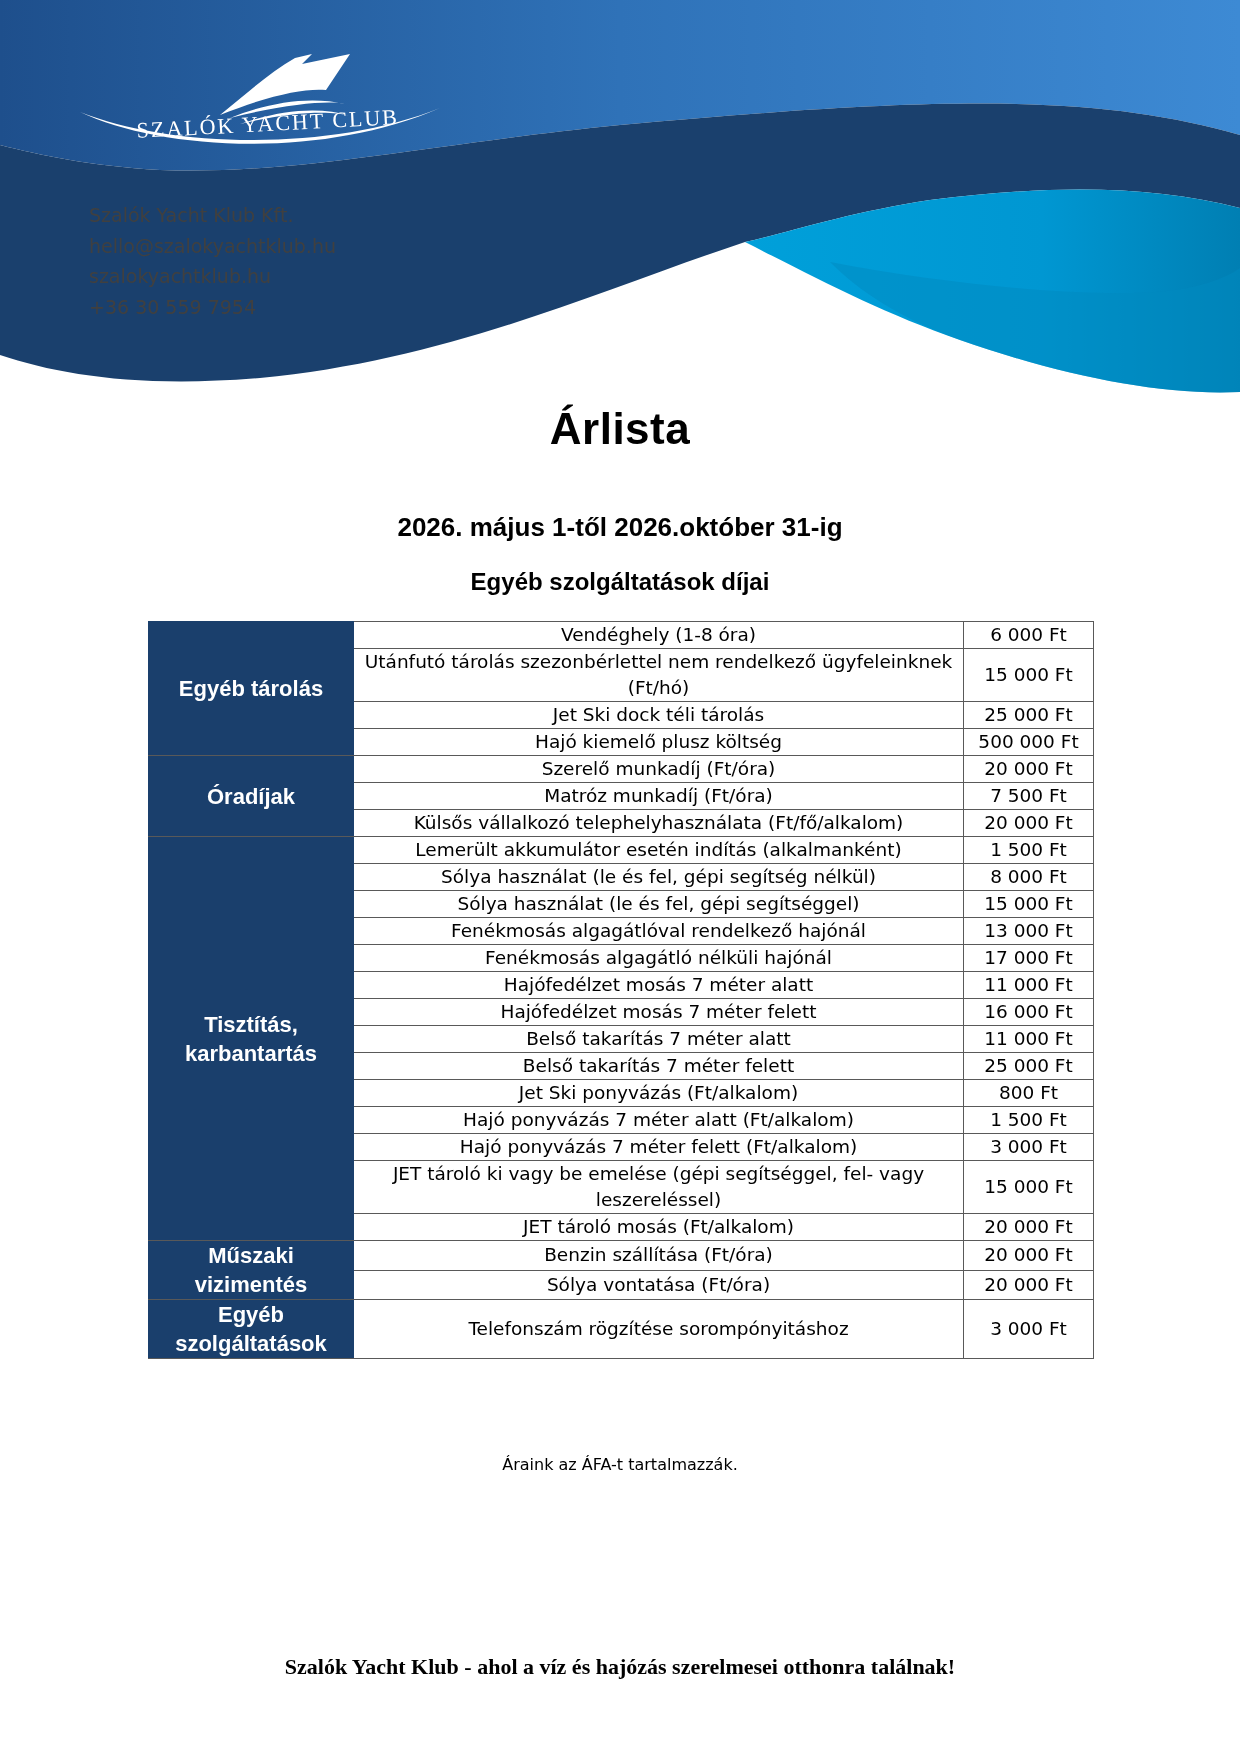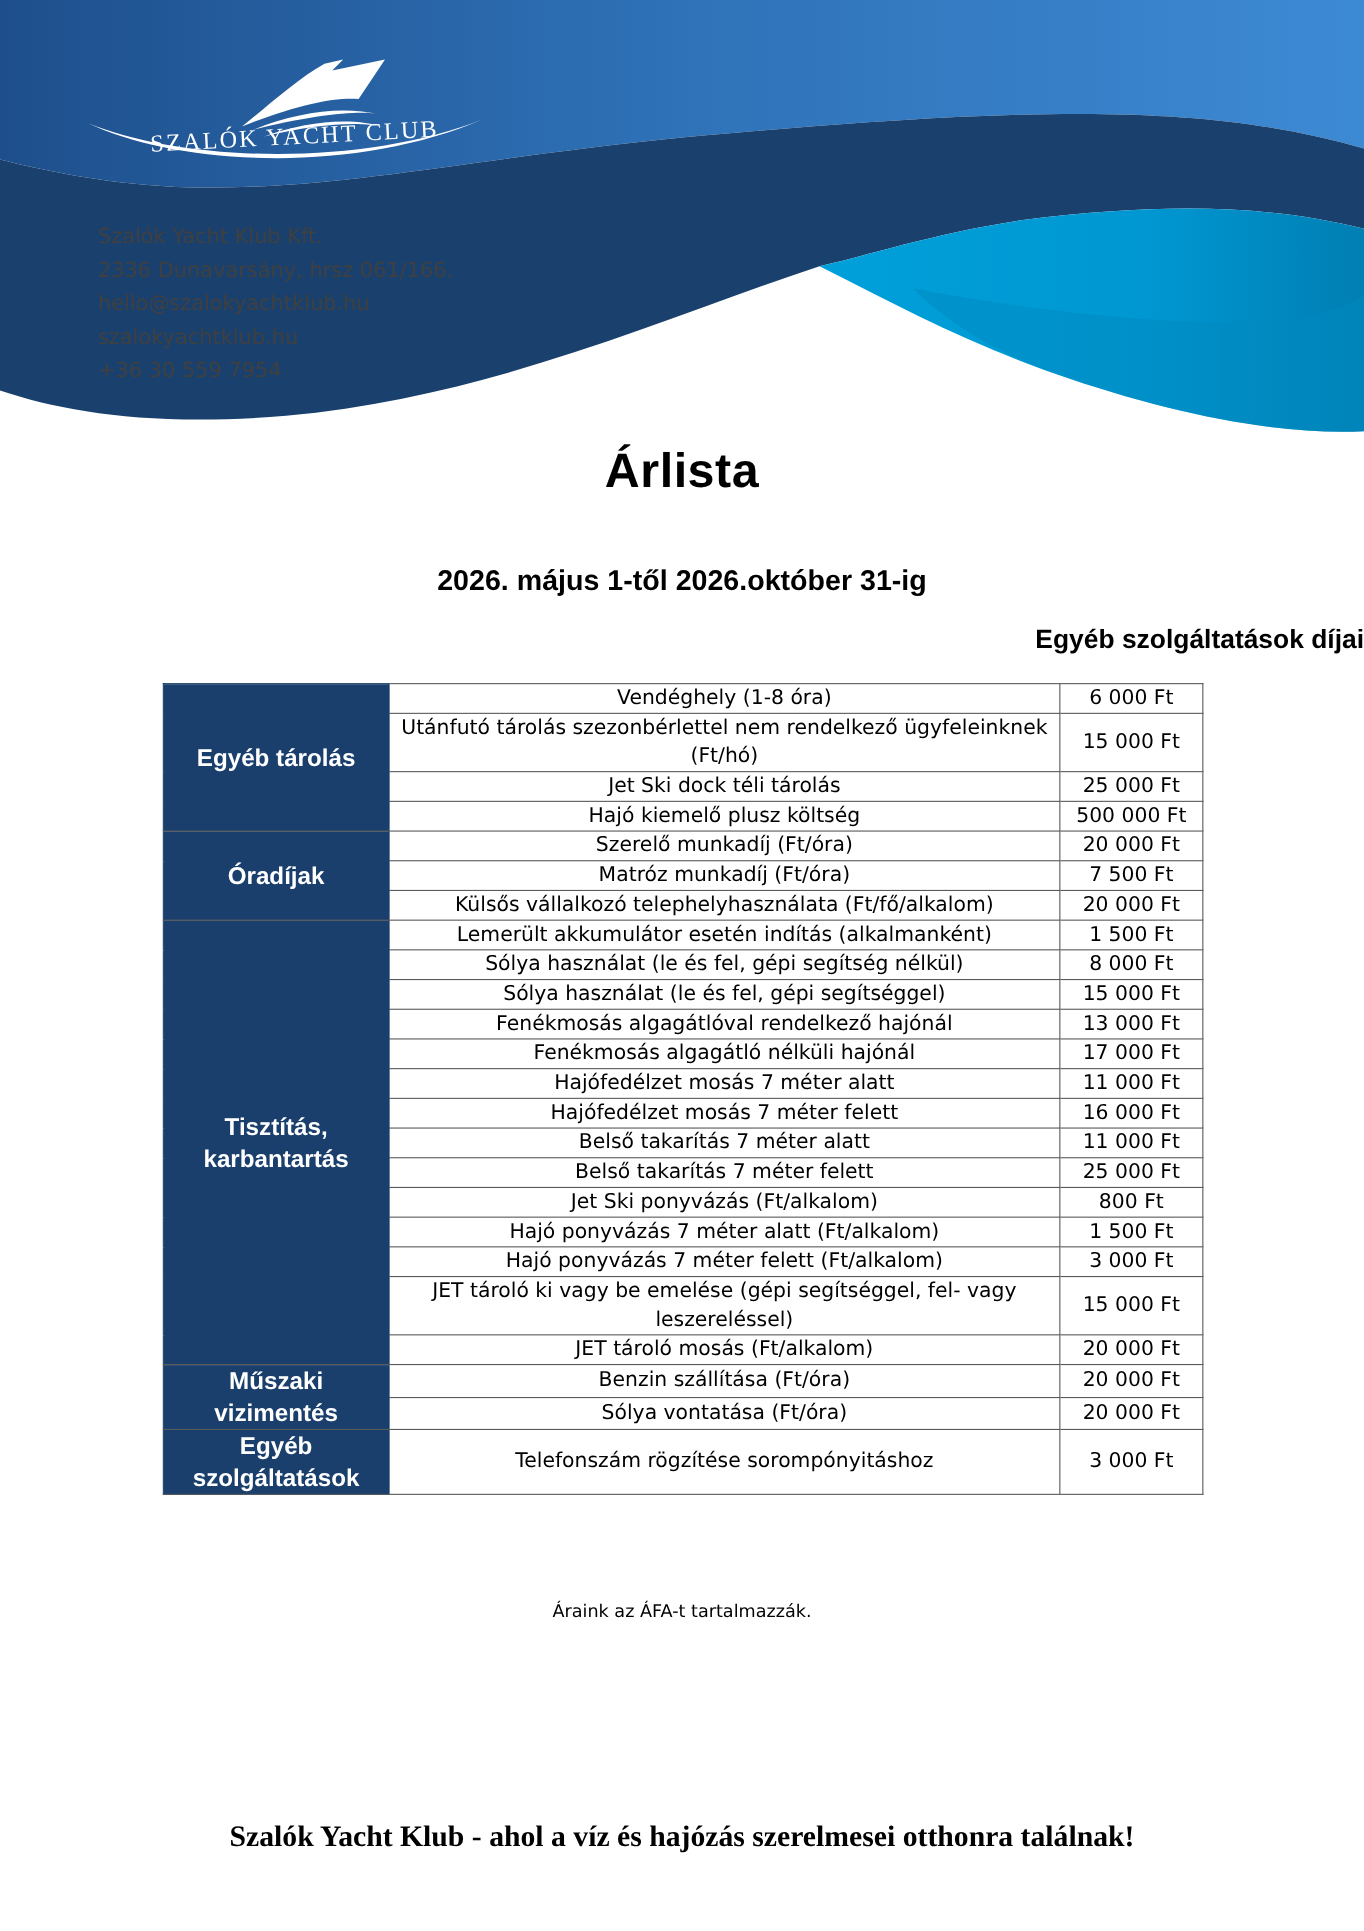--- a/index.html
+++ b/index.html
@@ -55,21 +55,21 @@
       left: 0; width: 1240px;
       top: 512px;
       text-align: center;
       font-weight: bold;
       font-size: 26px;
     }
     .section-title {
       position: absolute;
       left: 0; width: 1240px;
       top: 568px;
-      text-align: right;
+      text-align: center;
       font-weight: bold;
       font-size: 24px;
     }
 
     table.prices {
       position: absolute;
       left: 148px;
       top: 621px;
       width: 945px;
       border-collapse: collapse;
@@ -113,21 +113,21 @@
       font-family: "DejaVu Sans", sans-serif;
       font-size: 16px;
     }
     .footer {
       position: absolute;
       left: 0; width: 1240px;
       top: 1654px;
       text-align: center;
       font-family: "Liberation Serif", serif;
       font-weight: bold;
-      font-size: 27px;
+      font-size: 22px;
     }
   </style>
 </head>
 <body>
 
 <div class="header">
   <svg width="1240" height="400" viewBox="0 0 1240 400">
     <defs>
       <linearGradient id="gTop" x1="0" y1="0" x2="1" y2="0">
         <stop offset="0" stop-color="#1e4f8c"></stop>
@@ -160,21 +160,20 @@
       <path d="M150,78 C190,62 230,56 265,64 C250,60 205,64 150,78 Z" fill="#ffffff"></path>
       <path d="M160,84 C200,70 240,66 270,76 C250,70 210,72 160,84 Z" fill="#ffffff"></path>
 
       <path d="M0,72 C80,110 240,120 360,68 C250,112 90,108 0,72 Z" fill="#ffffff"></path>
       <text x="188" y="91" text-anchor="middle" fill="#ffffff" font-family="Liberation Serif, serif" font-size="22" letter-spacing="2" transform="rotate(-3 188 88)">SZALÓK YACHT CLUB</text>
     </svg>
   </div>
 
   <div class="contact">
     <div>Szalók Yacht Klub Kft.</div>
-    <div>2336 Dunavarsány, hrsz 061/166.</div>
     <div>hello@szalokyachtklub.hu</div>
     <div>szalokyachtklub.hu</div>
     <div>+36 30 559 7954</div>
   </div>
 </div>
 
 <div class="title">Árlista</div>
 <div class="subtitle">2026. május 1-től 2026.október 31-ig</div>
 <div class="section-title">Egyéb szolgáltatások díjai</div>
 

